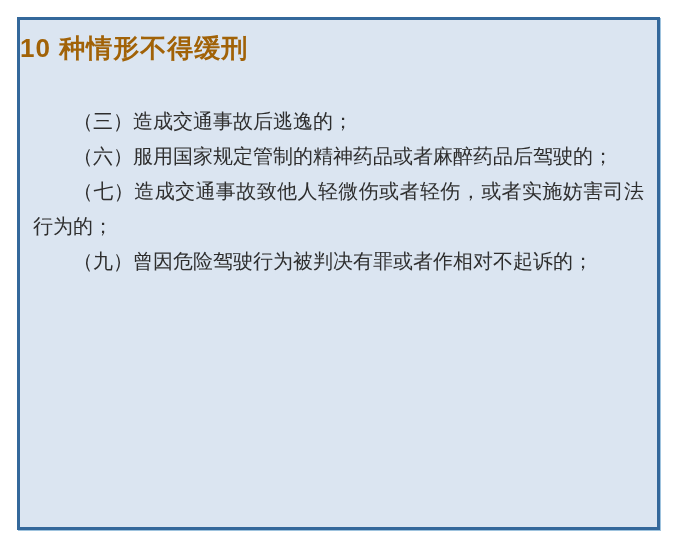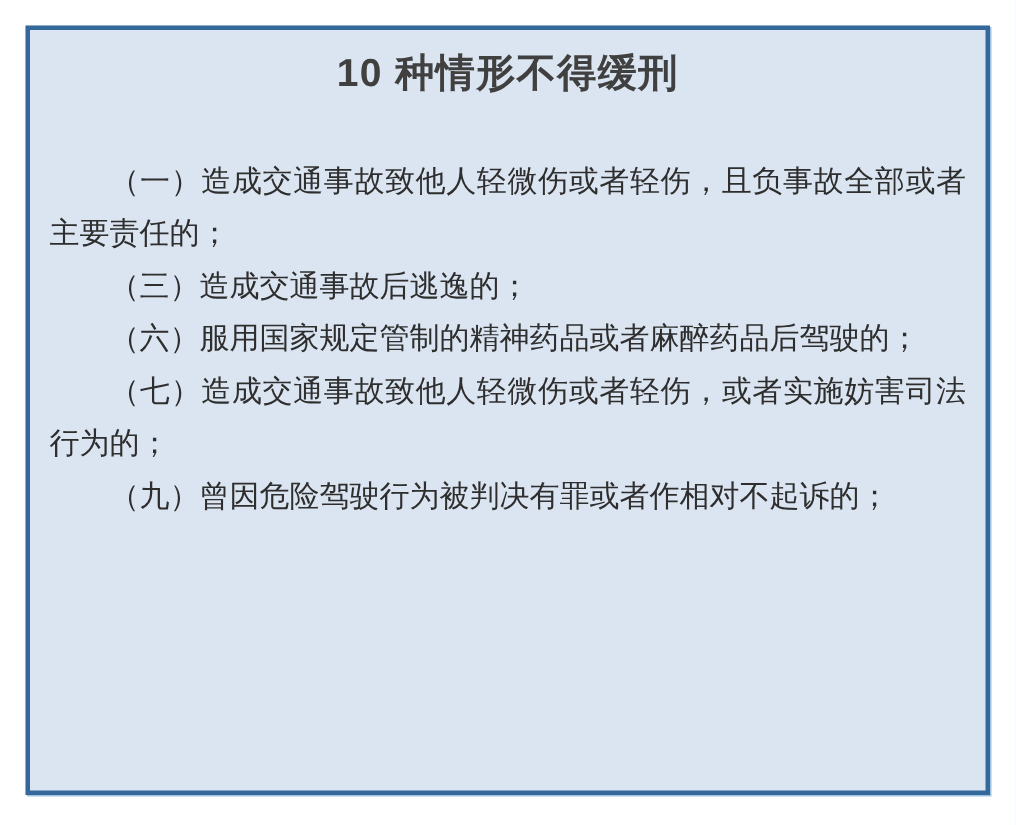--- a/index.html
+++ b/index.html
@@ -24,26 +24,26 @@
     width: 643px;
     height: 513px;
     box-sizing: border-box;
     border: 3px solid #34689b;
     background: #dbe5f1;
     box-shadow: 1px 1px 0 #9fc3de;
   }
   .card-title {
     margin: 0;
     padding-top: 12px;
-    text-align: center;
+    text-align: left;
     font-family: "Liberation Sans", "DejaVu Sans", sans-serif;
     font-size: 26px;
     line-height: 32px;
     font-weight: bold;
-    color: #404040;
+    color: #a16207;
     letter-spacing: 1px;
   }
   .clauses {
     margin-top: 40px;
     padding: 0 13px;
     font-size: 20px;
     line-height: 35px;
     color: #2e2e2e;
   }
   .clause {
@@ -53,20 +53,19 @@
     word-break: break-all;
   }
 </style>
 </head>
 <body>
 
 <div class="page">
   <div class="card">
     <h1 class="card-title">10 种情形不得缓刑</h1>
     <div class="clauses">
-        <p class="clause">（一）造成交通事故致他人轻微伤或者轻伤，且负事故全部或者主要责任的；</p>
         <p class="clause">（三）造成交通事故后逃逸的；</p>
         <p class="clause">（六）服用国家规定管制的精神药品或者麻醉药品后驾驶的；</p>
         <p class="clause">（七）造成交通事故致他人轻微伤或者轻伤，或者实施妨害司法行为的；</p>
         <p class="clause">（九）曾因危险驾驶行为被判决有罪或者作相对不起诉的；</p>
       </div>
   </div>
 </div>
 
 </body></html>

